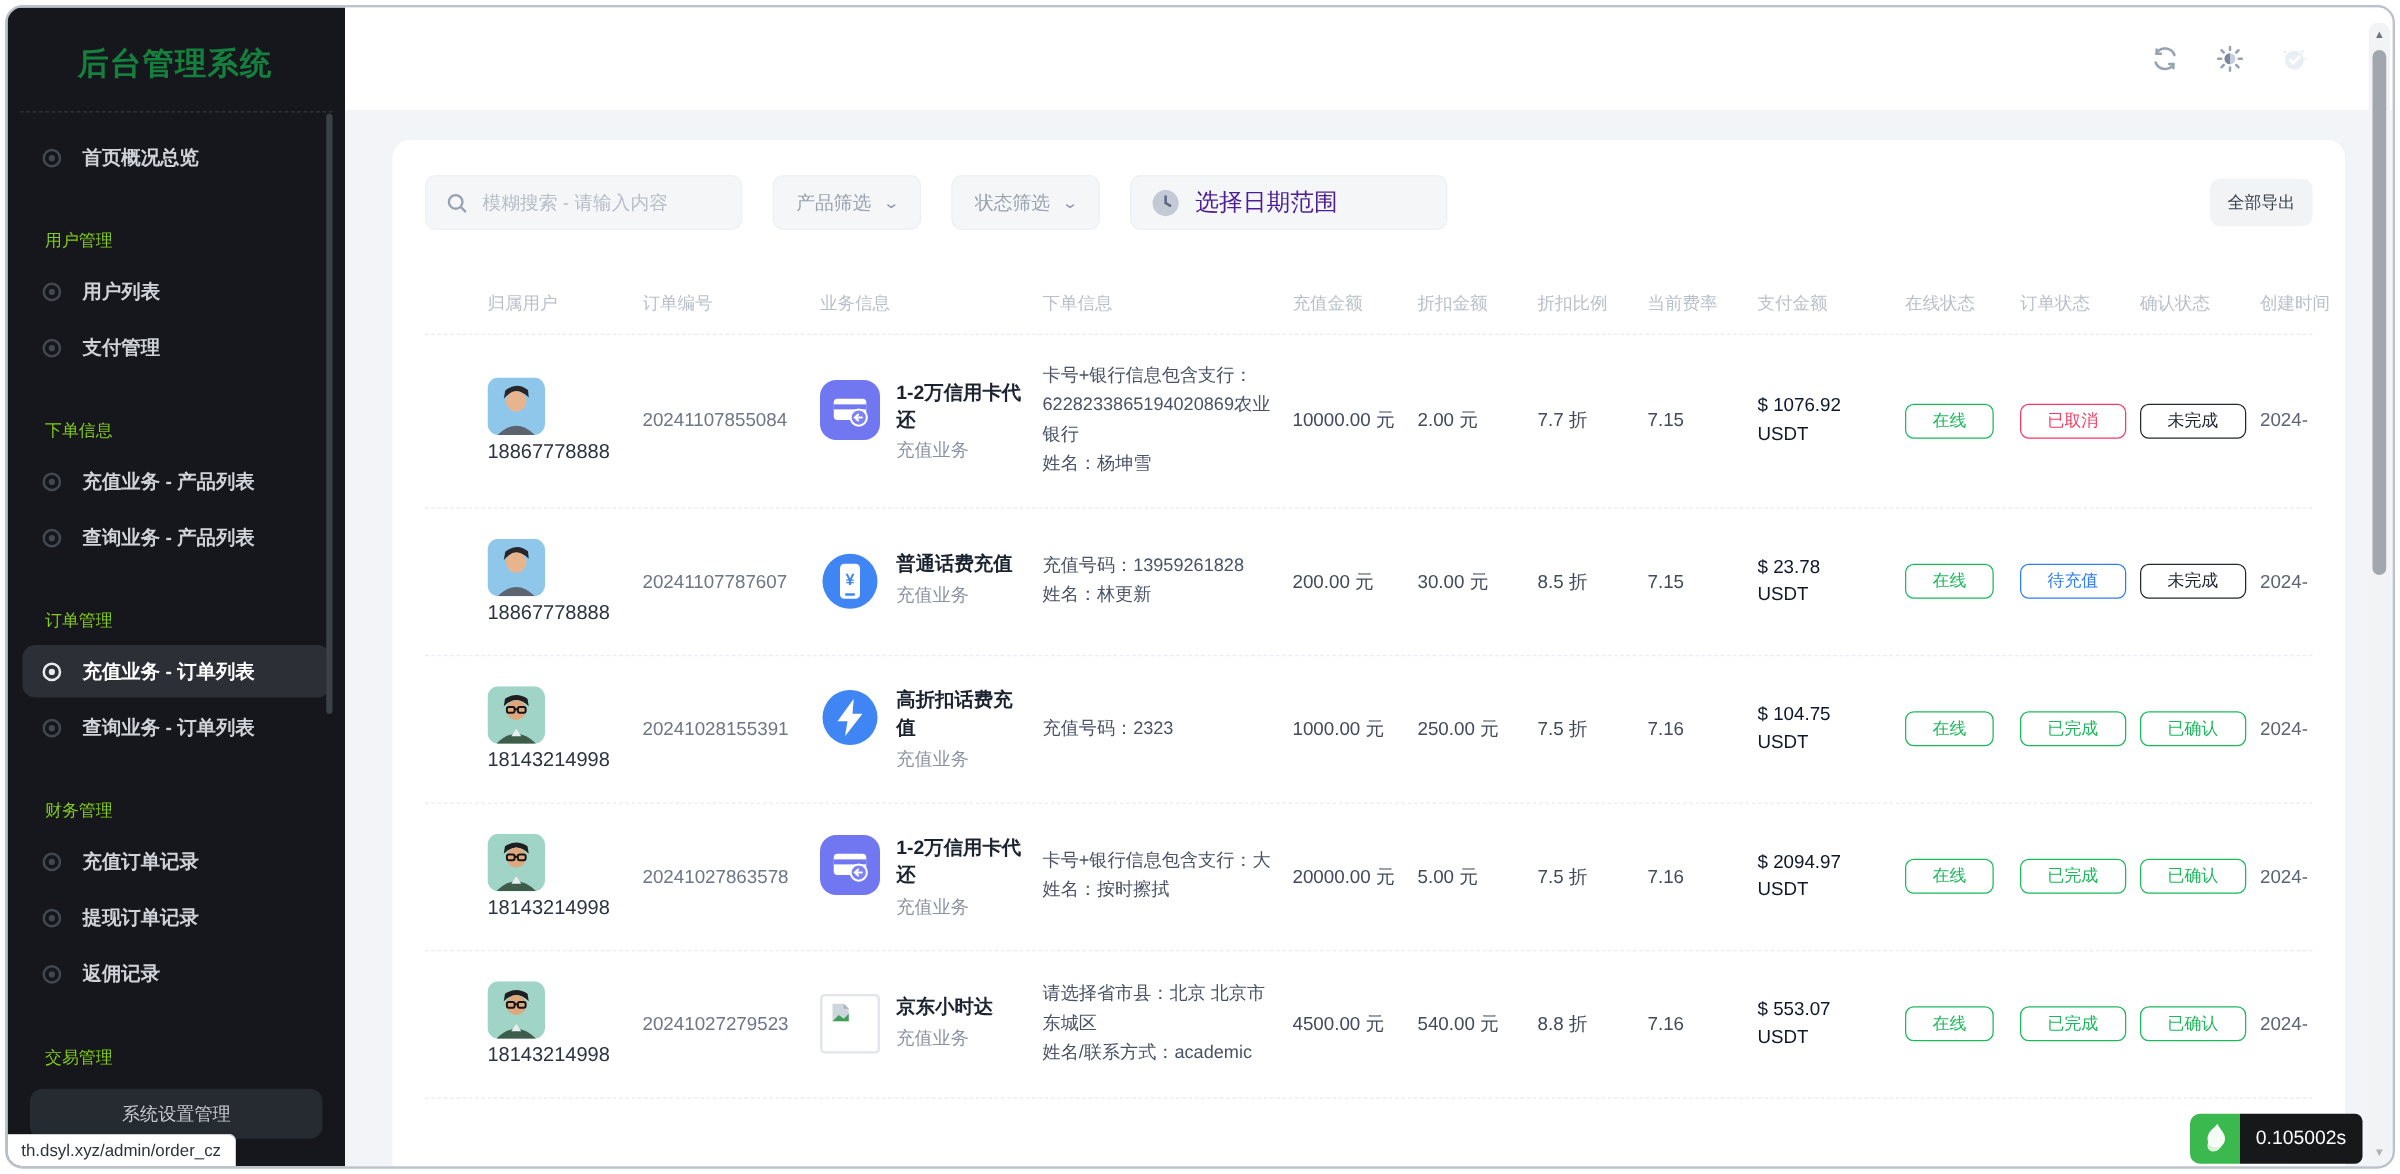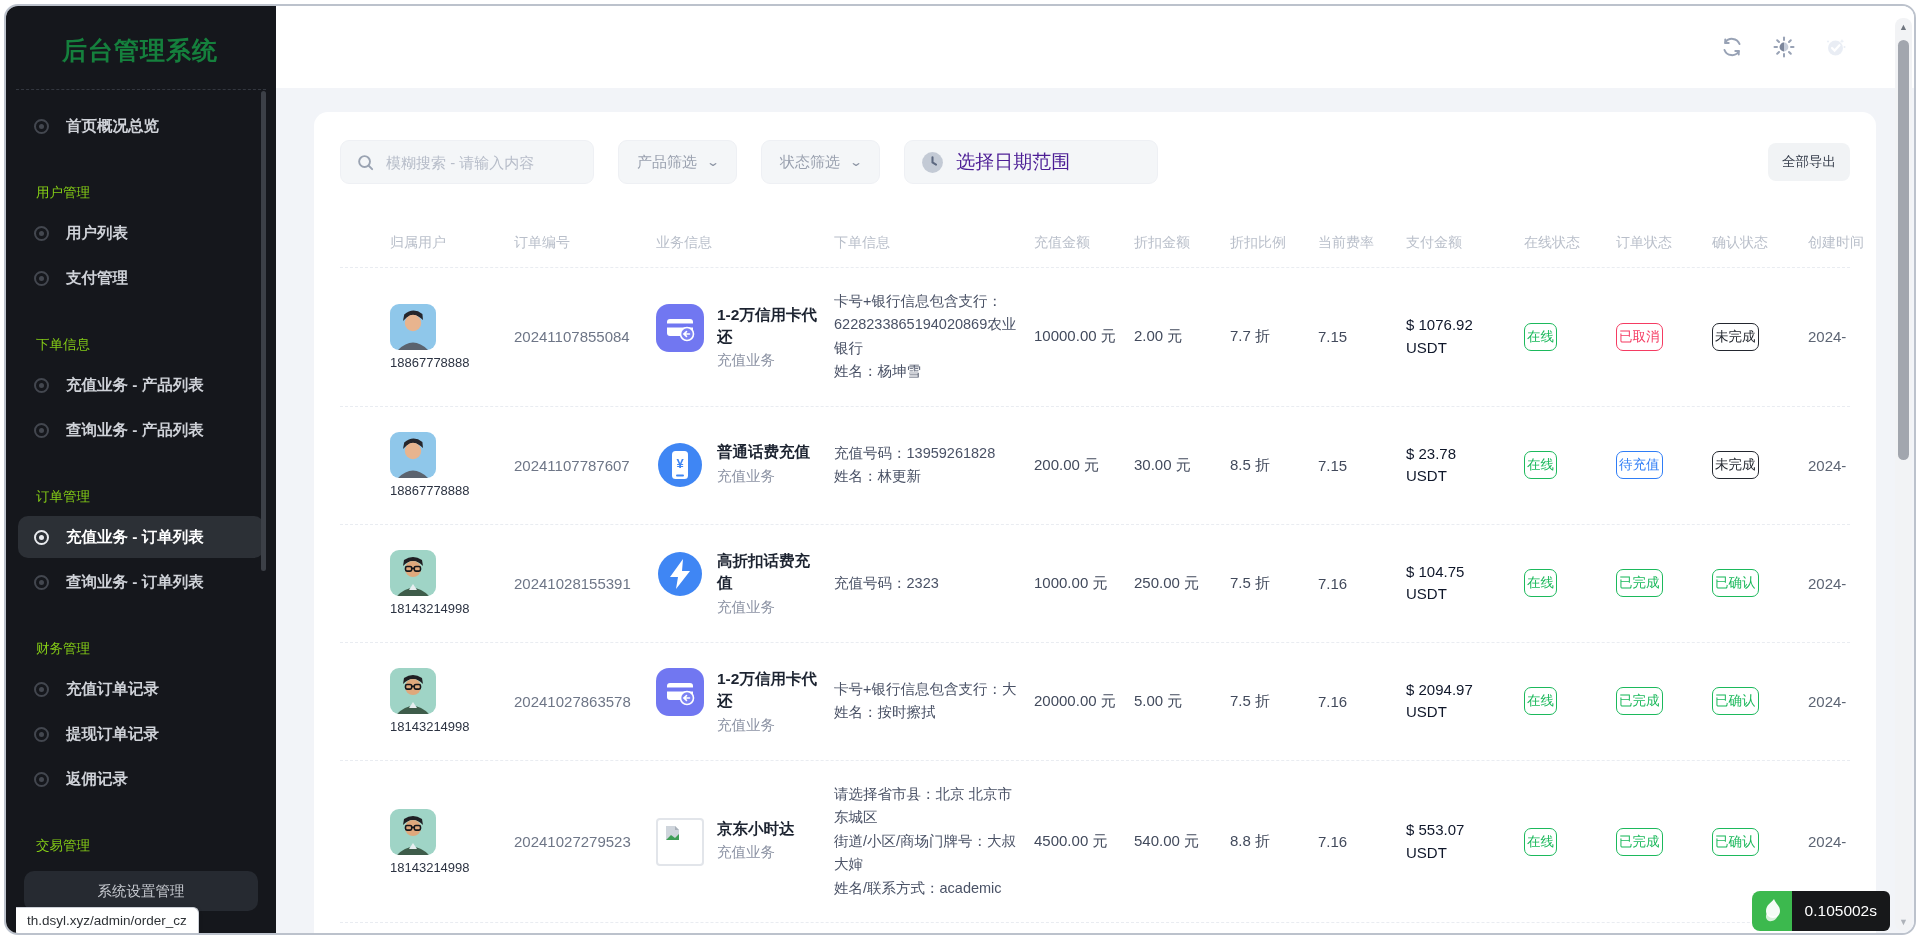--- a/index.html
+++ b/index.html
@@ -59,50 +59,50 @@
     grid-template-columns:50px 124px 142px 178px 200px 100px 96px 88px 88px 118px 92px 96px 96px 80px;
     align-items:center; }
   .t-head { height:50px; border-bottom:1px dashed #e9ecf1; }
   .t-head .h-cell { color:#b9bfca; font-size:14px; padding-right:10px; white-space:nowrap; overflow:hidden; }
   .t-row { padding:22px 0; border-bottom:1px dashed #e9ecf1; min-height:118px; }
   .t-row:last-child { border-bottom:none; }
   .cell { padding-right:10px; font-size:15px; color:#424a5c; }
   .checkbox { width:18px; height:18px; background:#e8eaef; border-radius:5px; cursor:pointer; }
   .c-user { display:flex; flex-direction:column; align-items:flex-start; gap:5px; }
   .avatar { width:46px; height:46px; border-radius:9px; overflow:hidden; display:block; }
-  .phone { color:#2c3342; font-size:13px;text-align:center; }
+  .phone { color:#2c3342; font-size:16px;text-align:center; }
   .c-orderno { color:#6e7687; }
   .c-biz { display:flex; align-items:flex-start; gap:13px; }
   .biz-icon { width:48px; height:48px; min-width:48px; display:block; }
   .biz-name { color:#1c2330; font-size:15.5px; font-weight:bold; line-height:1.45; }
   .biz-type { color:#8b92a3; font-size:14.5px; margin-top:3px; }
   .c-info { color:#4a5266; font-size:14.5px; line-height:1.62; }
   .c-pay { color:#0f172a; line-height:1.5; }
-  .badge { display:inline-block; font-size:13.5px; padding:4px 2px; border-radius:7px;
+  .badge { display:inline-block; font-size:13.5px; padding:4px 21px; border-radius:7px;
     border:1.5px solid; background:#fff; white-space:nowrap; }
   .badge-green { color:#1cb95c; border-color:#1cb95c; }
   .badge-blue  { color:#2f7df6; border-color:#2f7df6; }
   .badge-red   { color:#f53b62; border-color:#f53b62; }
   .badge-dark  { color:#23272f; border-color:#23272f; }
   .c-created { color:#5d6574; }
 
   
   .v-scrollbar { position:absolute; top:12px; bottom:2px; right:2px; width:17px;
     background:#f2f3f5; border-radius:8px; z-index:30; }
   .v-scrollbar .arrow { position:absolute; left:0; width:100%; text-align:center;
     color:#70767f; font-size:9px; cursor:pointer; }
   .v-scrollbar .arrow.up { top:4px; }
   .v-scrollbar .arrow.down { bottom:4px; color:#aeb2b9; }
   .v-thumb { position:absolute; left:3px; width:11px; top:22px; height:420px;
     background:#a2a6ae; border-radius:6px; cursor:grab; }
 
   
   .url-tooltip { position:absolute; left:0; bottom:0; background:#fff; border:1px solid #ccd0d7;
     border-left:none; border-bottom:none; border-radius:0 6px 0 0; padding:5px 11px;
-    font-size:13.5px; color:#2f3337; z-index:40; box-shadow:0 0 4px rgba(0,0,0,.08);margin-left:10px; }
+    font-size:13.5px; color:#2f3337; z-index:40; box-shadow:0 0 4px rgba(0,0,0,.08); }
 
   
   .perf-badge { position:absolute; right:24px; bottom:2px; display:flex; align-items:center; z-index:35; }
   .perf-icon { width:40px; height:40px; background:#3cb94e; border-radius:8px 0 0 8px;
     display:flex; align-items:center; justify-content:center; }
   .perf-time { background:#17181a; color:#fff; font-size:15.5px; height:40px;
     display:flex; align-items:center; padding:0 13px; border-radius:0 6px 6px 0; }
 </style>
 </head>
 <body>
@@ -478,21 +478,20 @@
                     <path d="M19 8 l4 4 h-4 z" fill="#aab1ba"></path>
                   </svg>
                 </span>
                 <div>
                   <div class="biz-name">京东小时达</div>
                   <div class="biz-type">充值业务</div>
                 </div>
               </div>
               <div class="cell c-info">
                 <div>请选择省市县：北京 北京市 东城区</div>
-                <div>街道/小区/商场门牌号：大叔大婶</div>
                 <div>姓名/联系方式：academic</div>
               </div>
               <div class="cell c-num">4500.00 元</div>
               <div class="cell c-num">540.00 元</div>
               <div class="cell c-num">8.8 折</div>
               <div class="cell c-num">7.16</div>
               <div class="cell c-pay">
                 <div>$ 553.07</div>
                 <div>USDT</div>
               </div>

